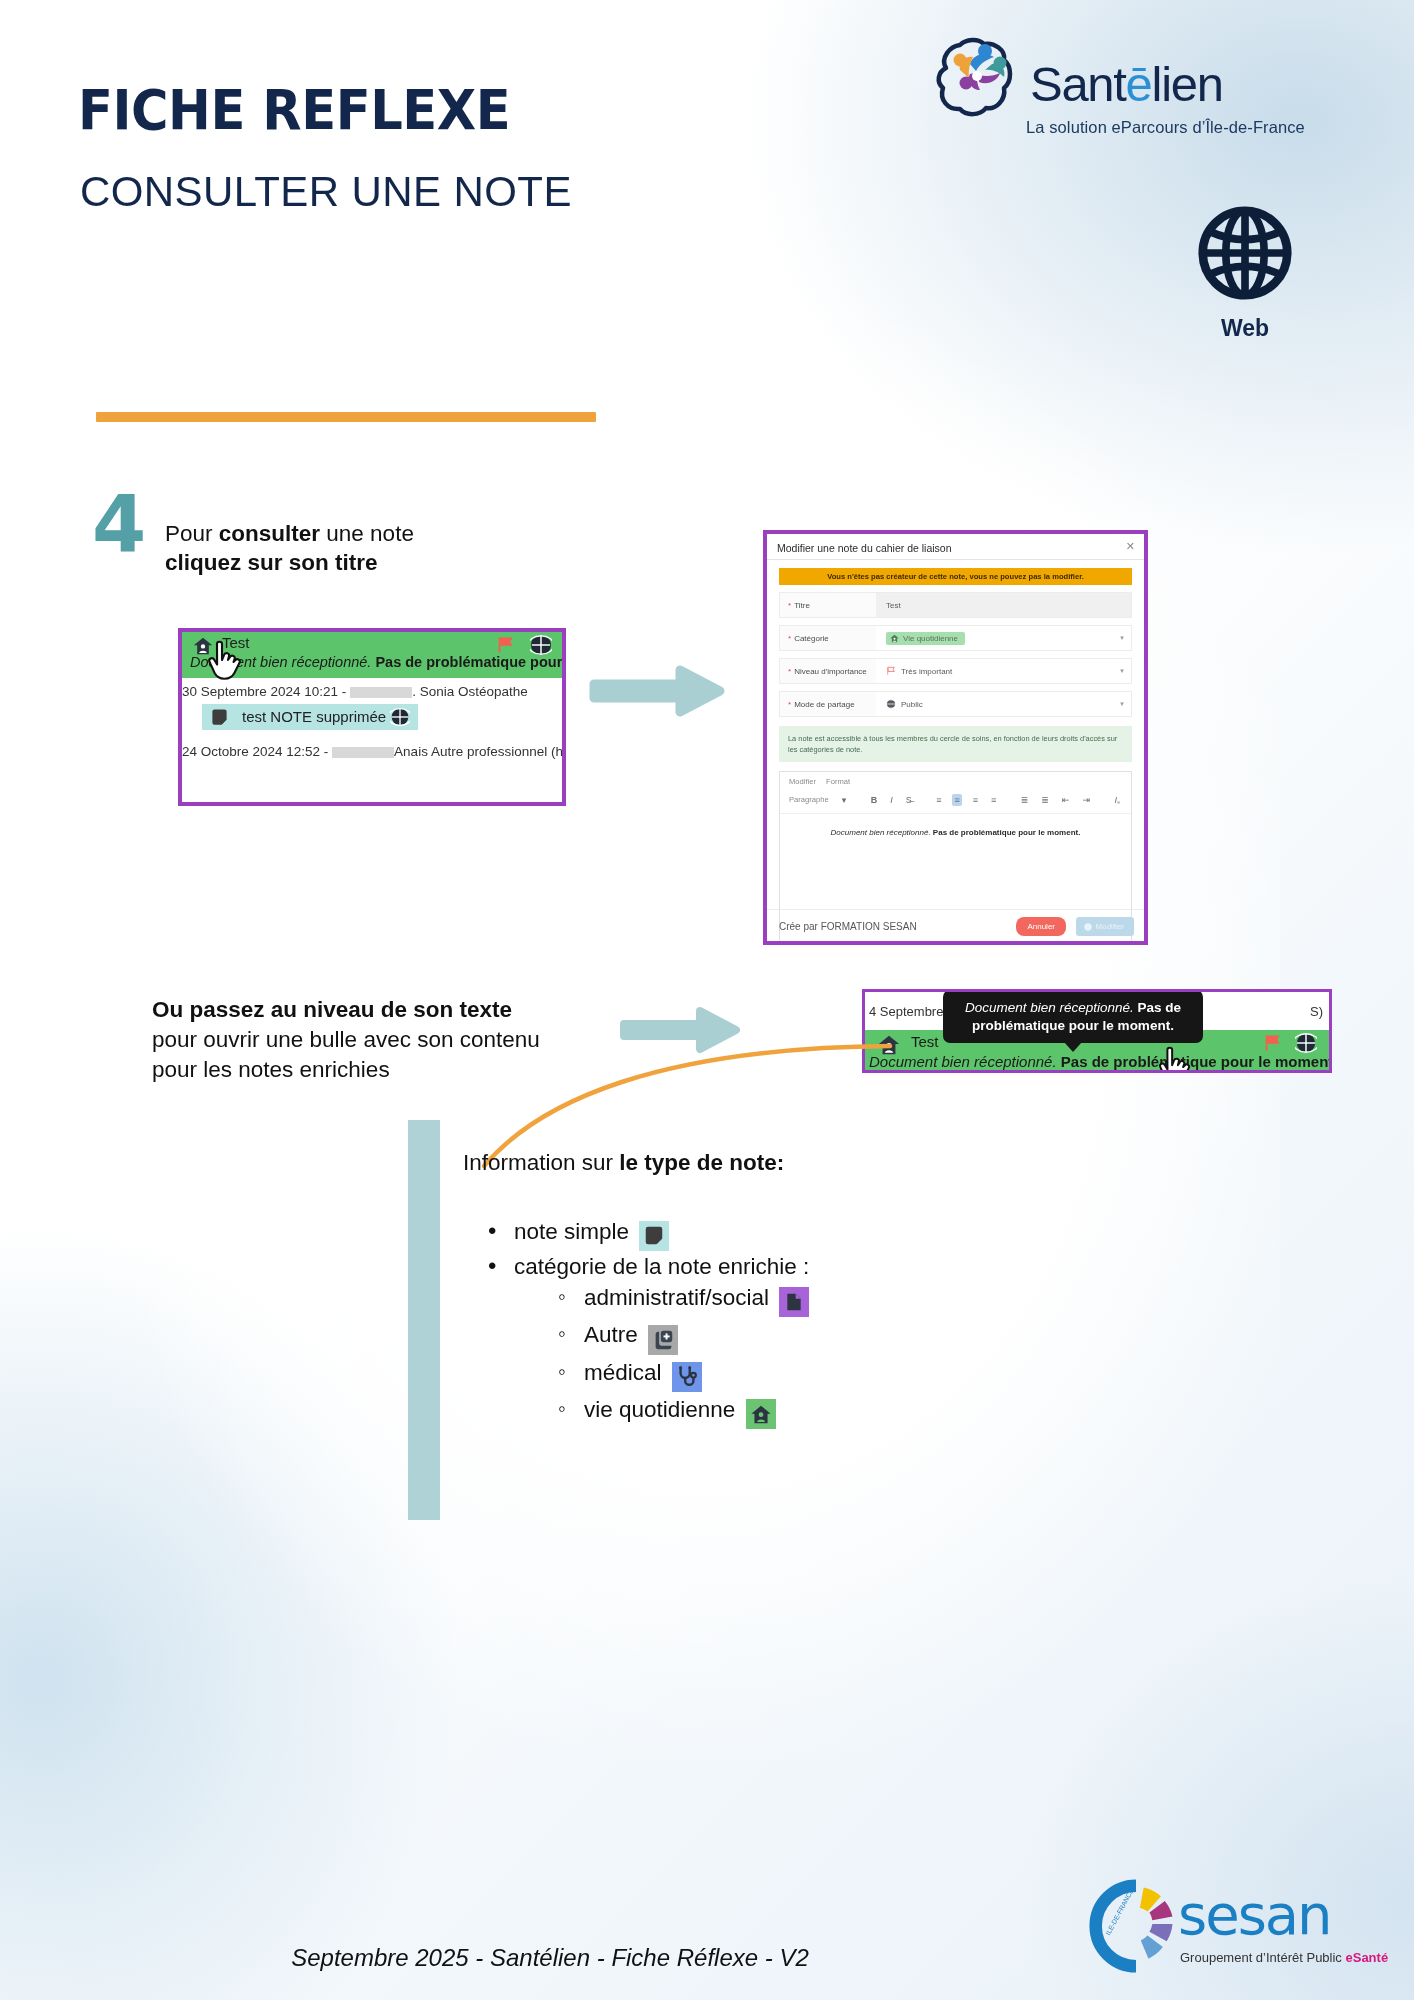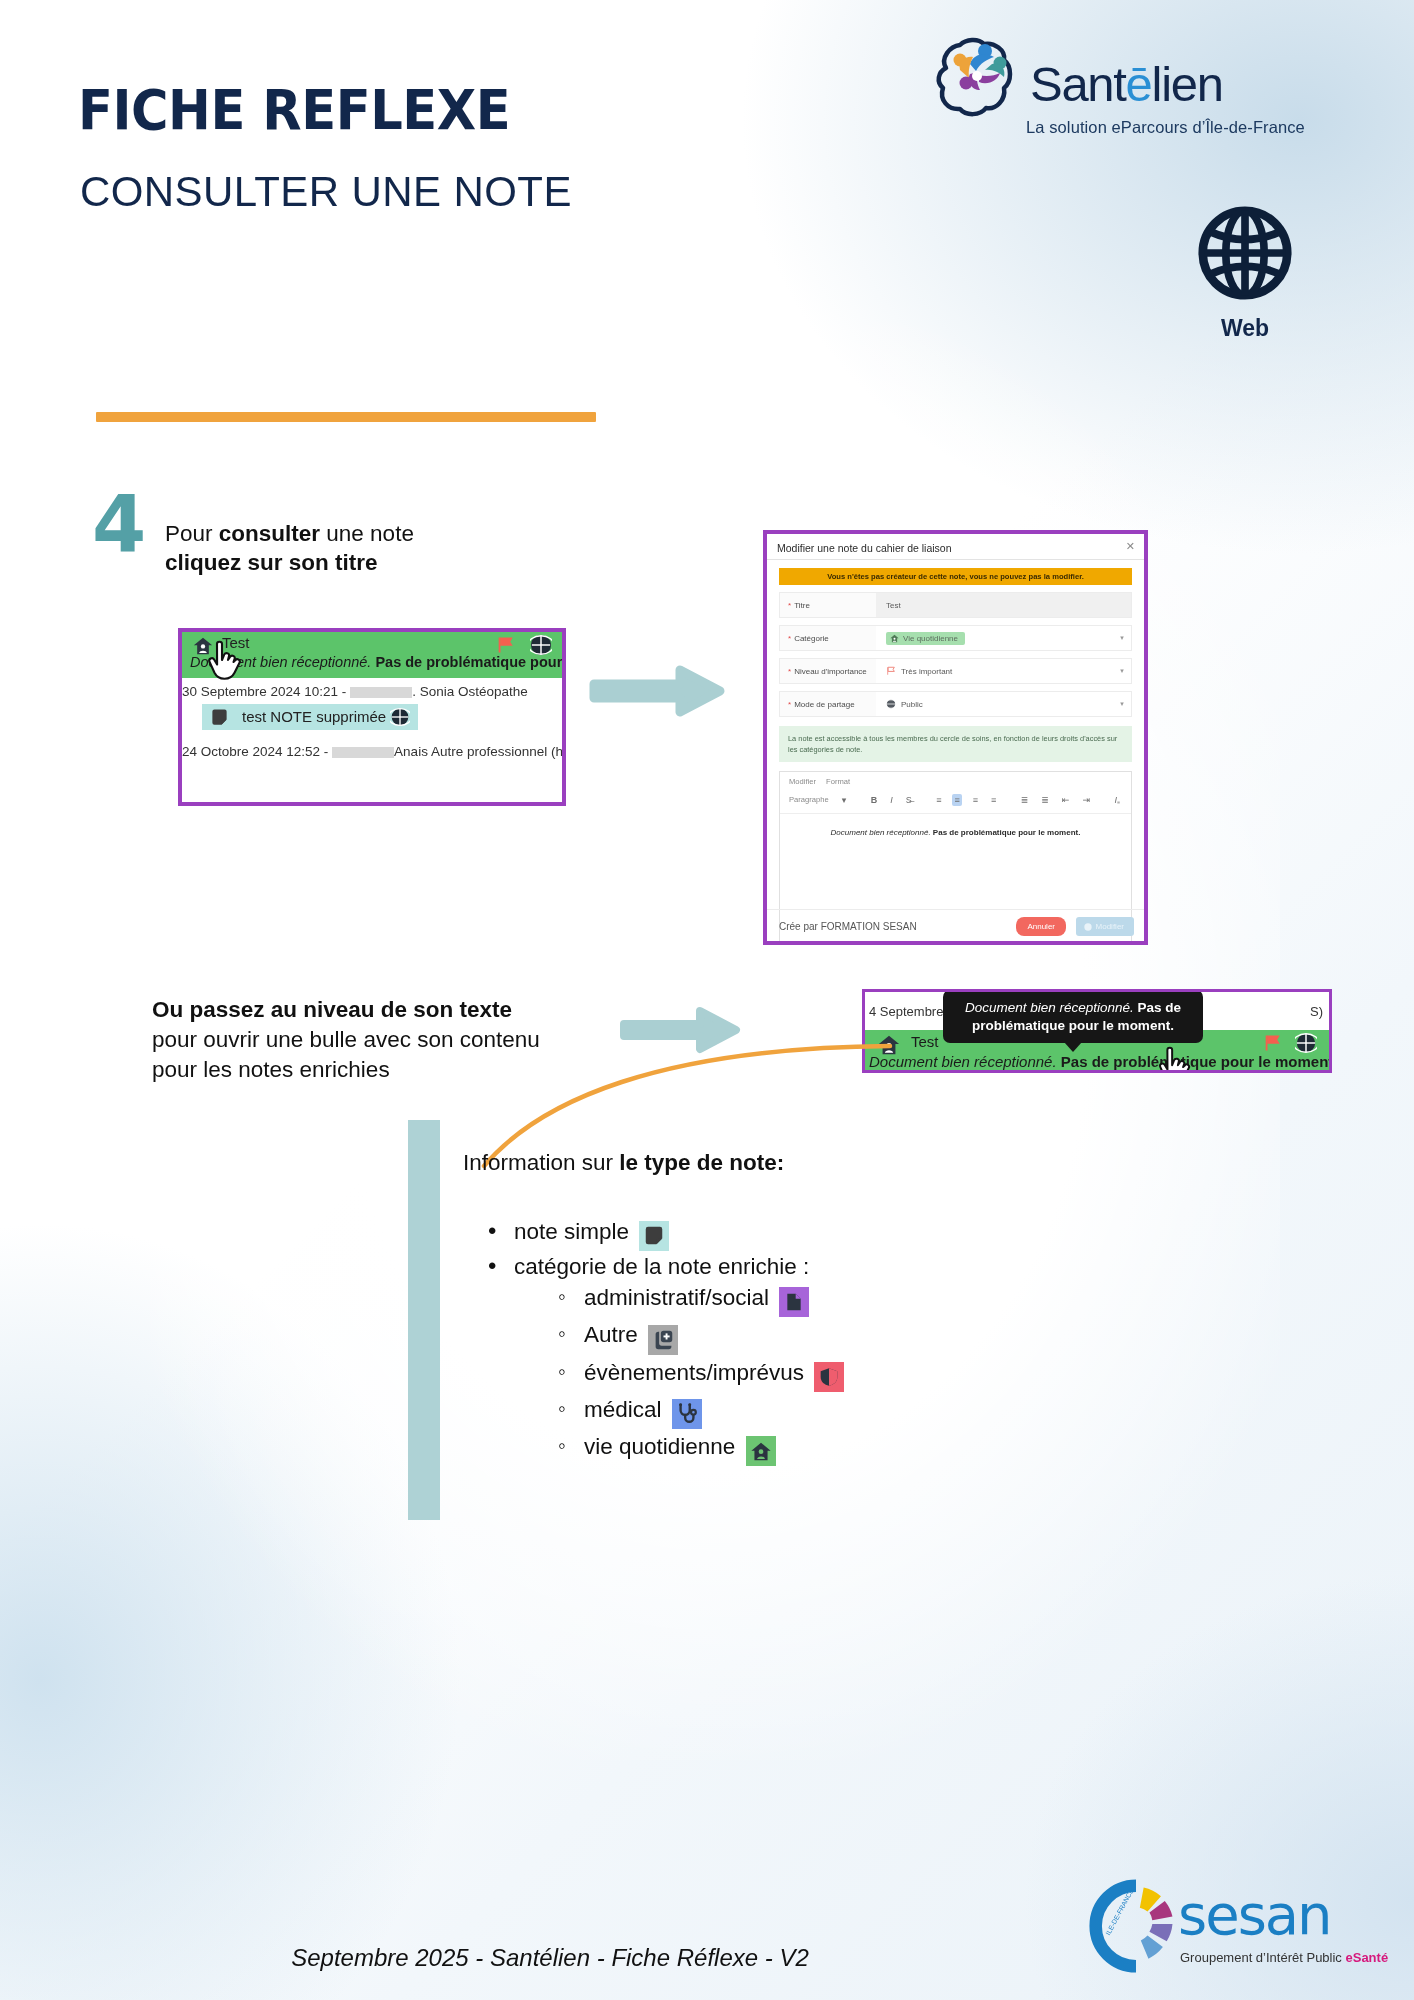--- a/index.html
+++ b/index.html
@@ -524,29 +524,20 @@
           <span class="ic-box" style="background:#a8a8a8">
             <svg width="21" height="21" viewBox="0 0 24 24">
               <path d="M3 6 a3 3 0 0 1 3 -3 h1 v13 a3 3 0 0 0 3 3 h11 v1 a3 3 0 0 1 -3 3 h-12 a3 3 0 0 1 -3 -3 Z" fill="#3b4551"></path>
               <rect x="9" y="2" width="13" height="13" rx="3" fill="#3b4551"></rect>
               <rect x="14.4" y="5" width="2.2" height="7" fill="#ffffff"></rect>
               <rect x="12" y="7.4" width="7" height="2.2" fill="#ffffff"></rect>
             </svg>
           </span>
         </li>
         <li>
-          <span>évènements/imprévus</span>
-          <span class="ic-box" style="background:#ef5d6e">
-            <svg width="20" height="22" viewBox="0 0 24 24">
-              <path d="M12 1.5 L22 5 v7 c0 6 -4.5 9.3 -10 10.5 C6.5 21.3 2 18 2 12 V5 Z" fill="#2b3440"></path>
-              <path d="M12 1.5 L22 5 v7 c0 6 -4.5 9.3 -10 10.5 Z" fill="#ef5d6e"></path>
-            </svg>
-          </span>
-        </li>
-        <li>
           <span>médical</span>
           <span class="ic-box" style="background:#6e95ea">
             <svg width="22" height="22" viewBox="0 0 24 24">
               <path d="M5 2 v6 a5 5 0 0 0 10 0 V2" fill="none" stroke="#2b3440" stroke-width="2.6" stroke-linecap="round"></path>
               <path d="M10 13 v3 a4.5 4.5 0 0 0 9 0 v-2.5" fill="none" stroke="#2b3440" stroke-width="2.6" stroke-linecap="round"></path>
               <circle cx="19" cy="10" r="2.6" fill="none" stroke="#2b3440" stroke-width="2.4"></circle>
               <circle cx="5" cy="2" r="1.6" fill="#2b3440"></circle>
               <circle cx="15" cy="2" r="1.6" fill="#2b3440"></circle>
             </svg>
           </span>

